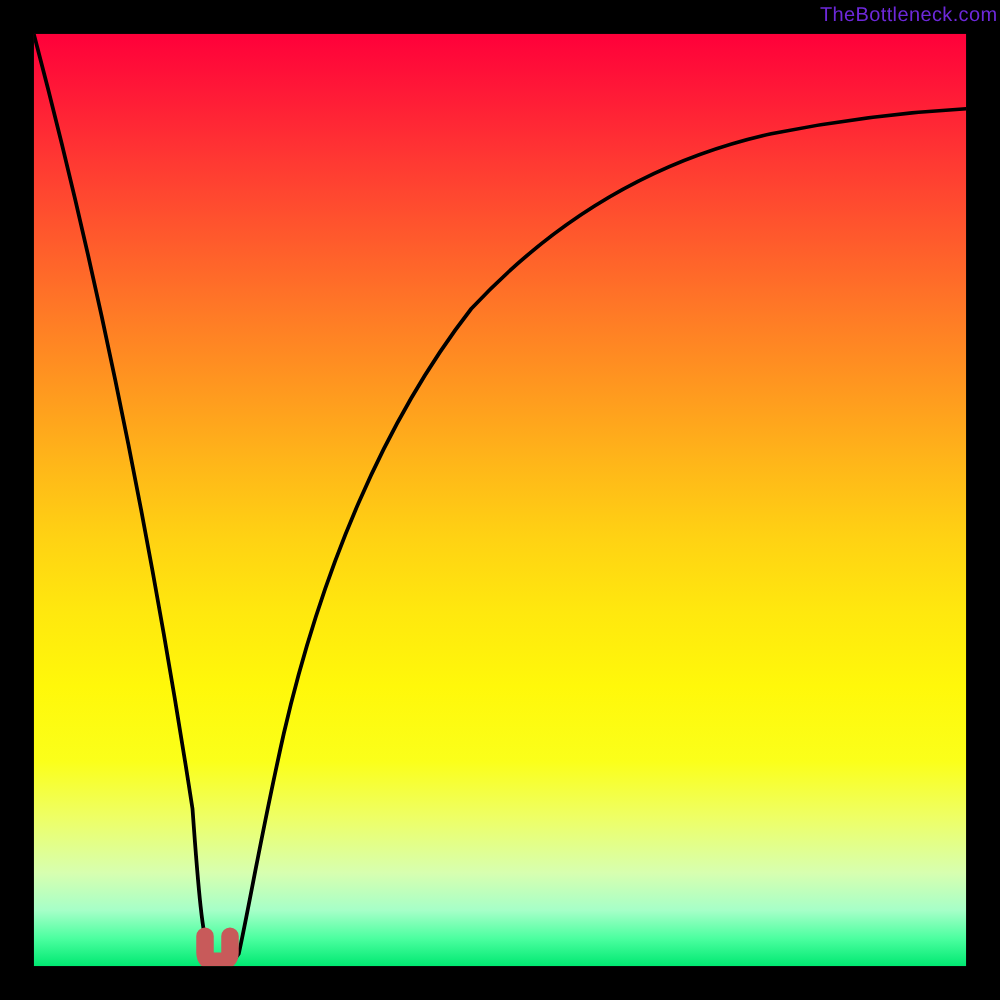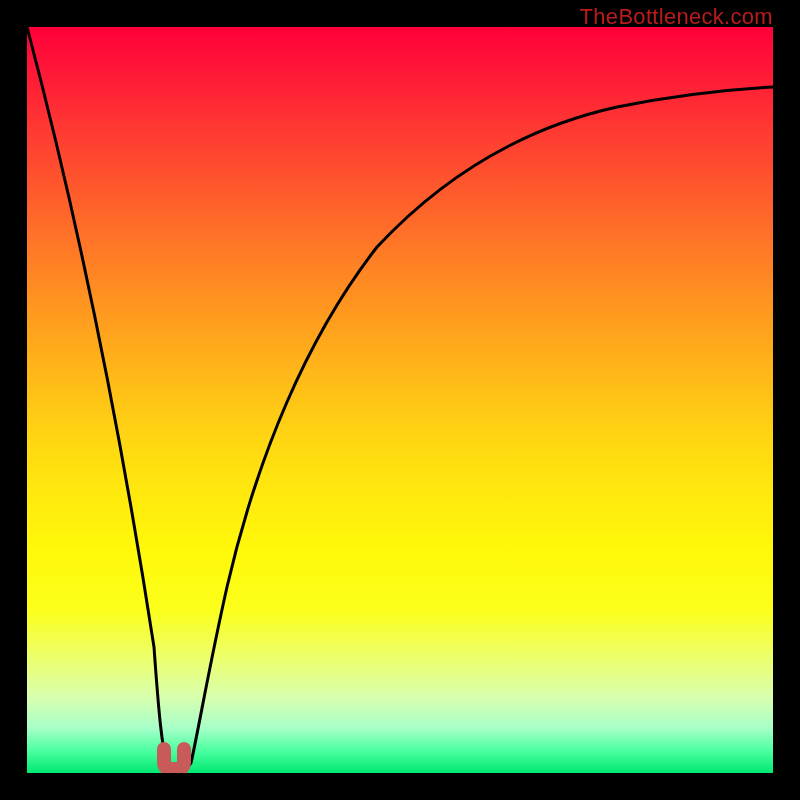--- a/index.html
+++ b/index.html
@@ -18,21 +18,21 @@
       #ffe80e 62%,
       #fff80a 70%,
       #fbff1a 78%,
       #eeff65 84%,
       #d7ffb0 90%,
       #a6ffc8 94%,
       #4cffa0 97%,
       #00e871 100%);
   }
   .curve{position:absolute;inset:0}
-  .watermark{position:absolute;top:4px;right:27px;color:#b91c1c;font-size:22px;letter-spacing:.3px}
+  .watermark{position:absolute;top:4px;right:2px;color:#6d28d9;font-size:16px;letter-spacing:.3px}
 </style>
 </head>
 <body>
 
 <div class="frame">
   <div class="plot">
     <div class="grad"></div>
     <svg class="curve" viewBox="0 0 746 746" preserveAspectRatio="none">
       <path fill="none" stroke="#000" stroke-width="3" stroke-linecap="round" d="M 0 0
                C 45 170, 90 380, 127 620

